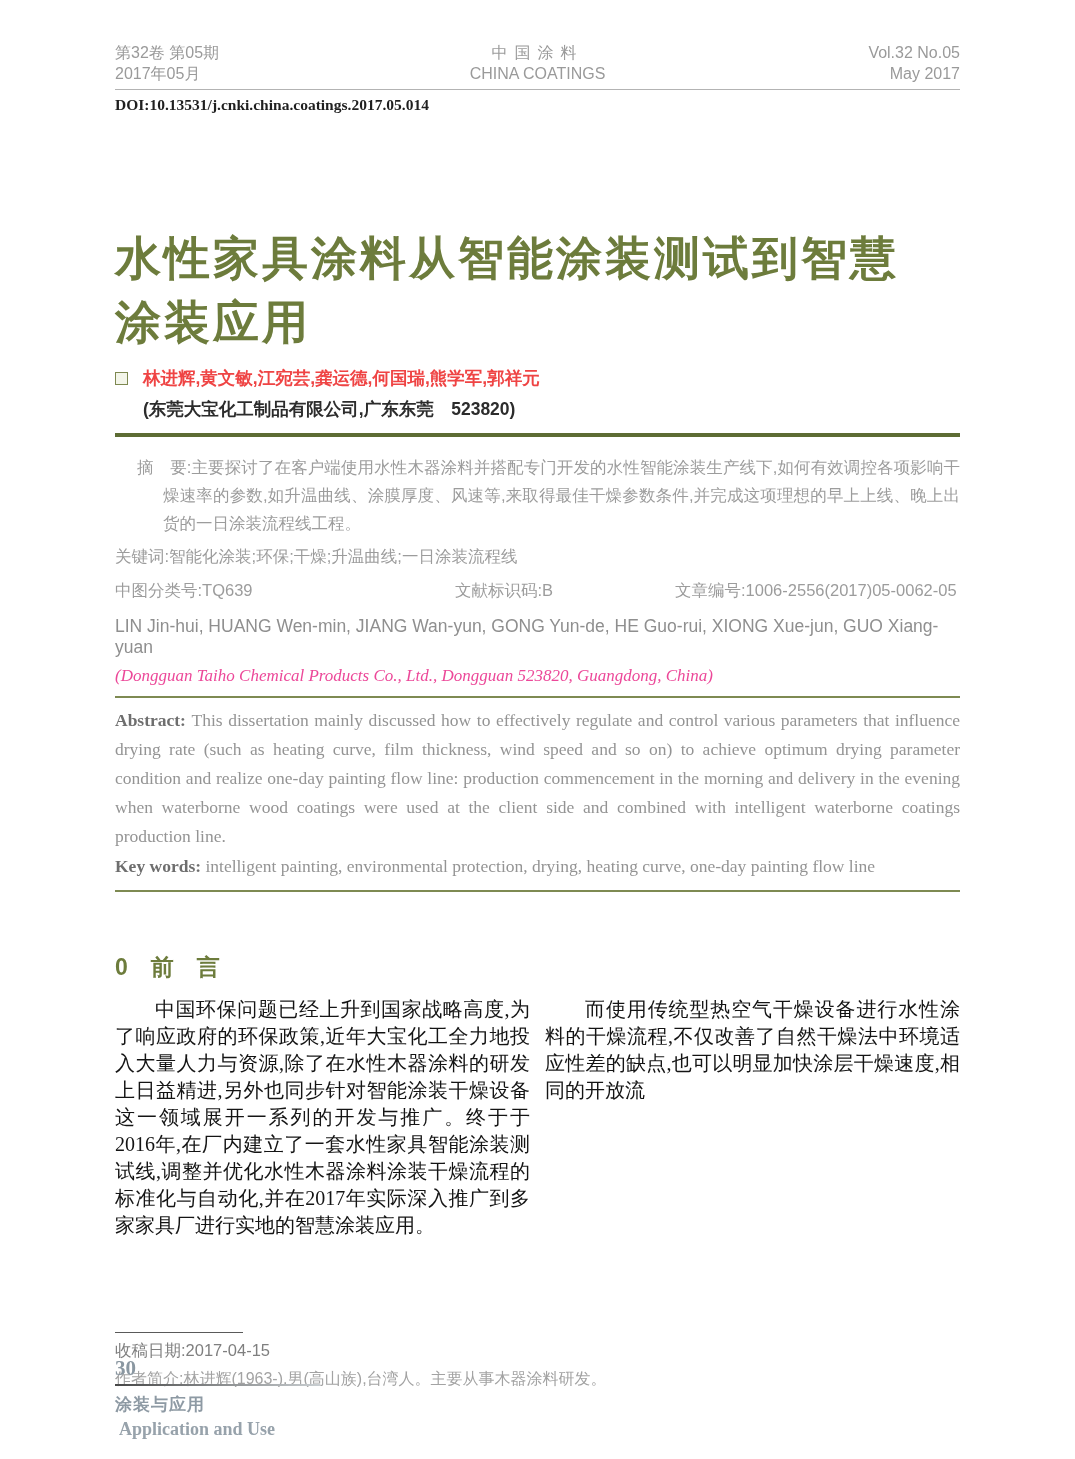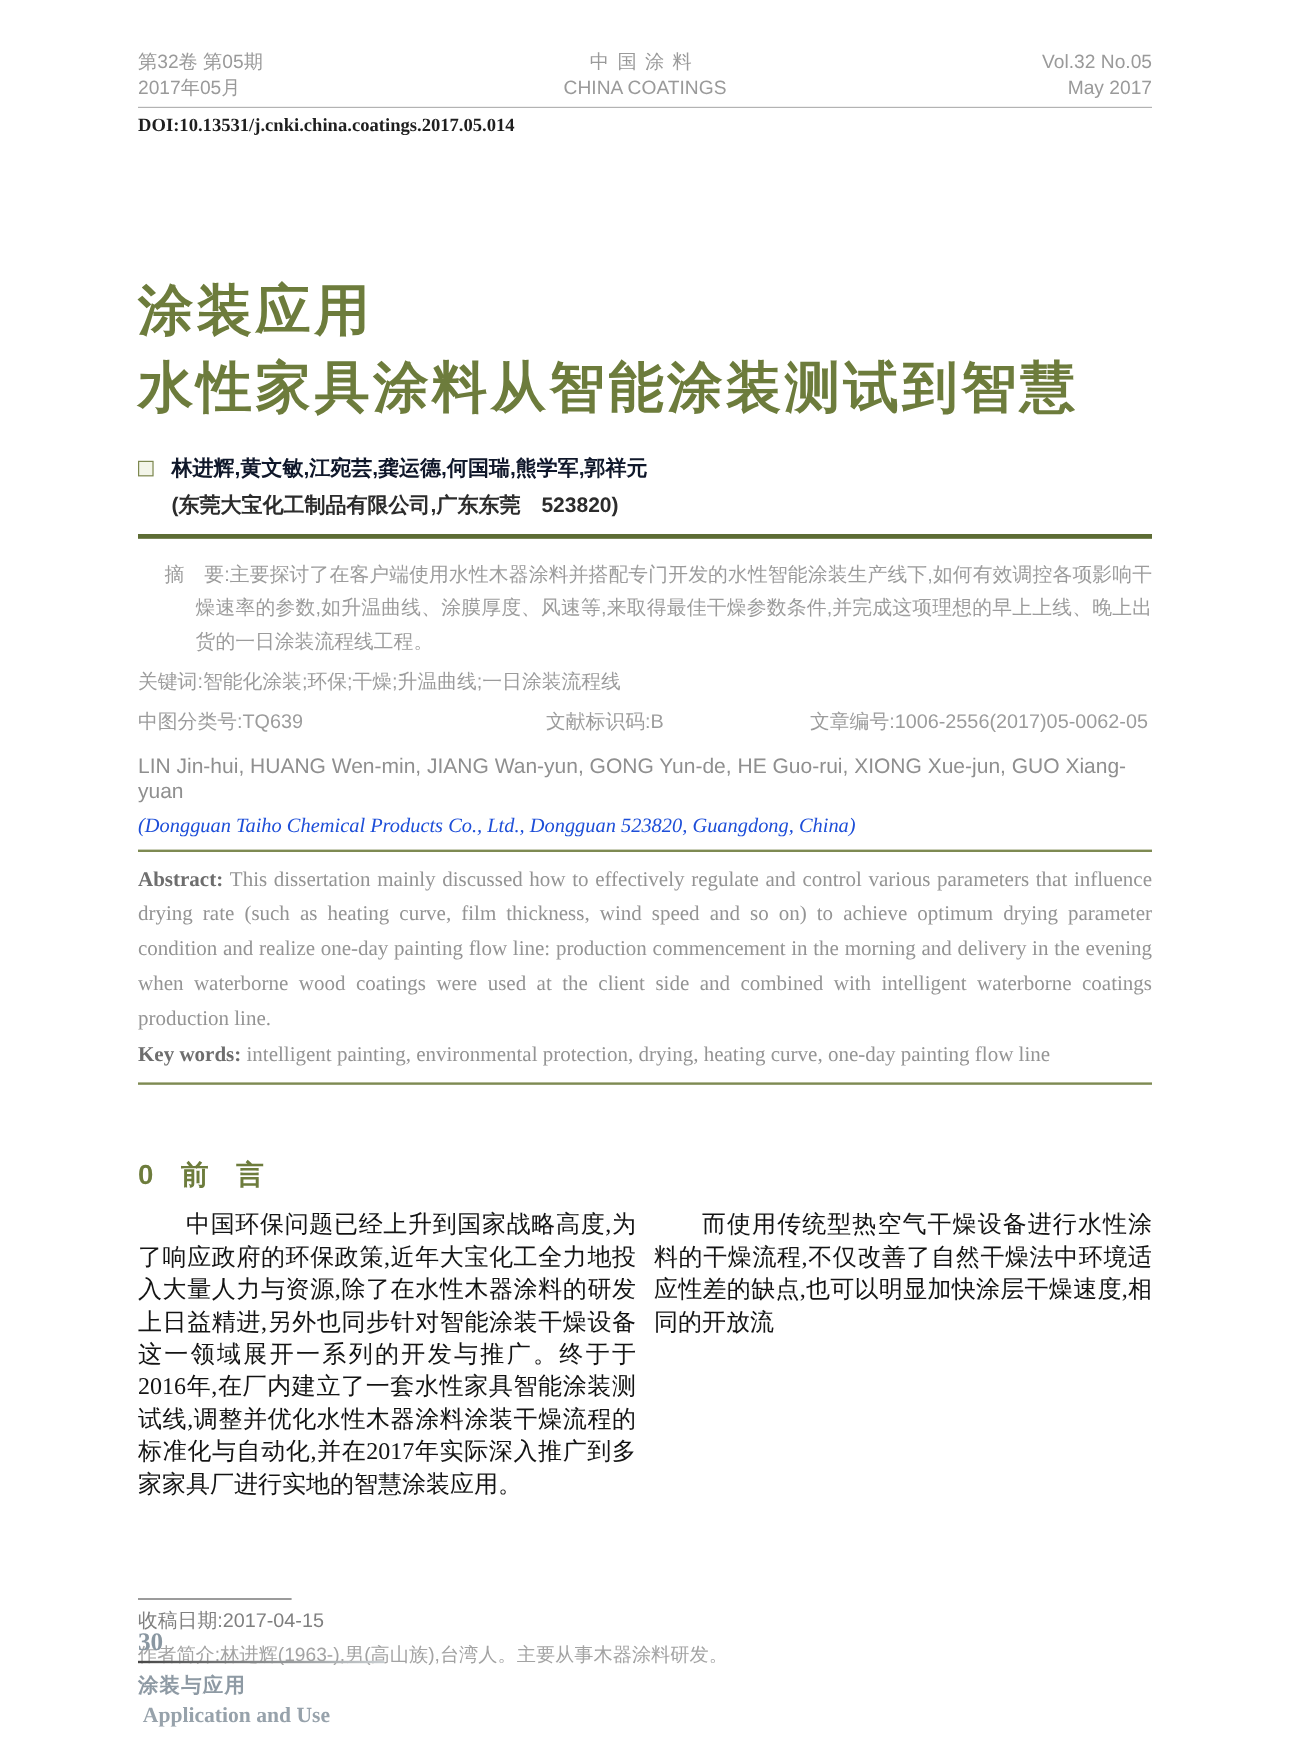--- a/index.html
+++ b/index.html
@@ -16,35 +16,35 @@
   .jh-right { text-align:right; }
   .jh-center { text-align:center; }
   .jh-center .cn { letter-spacing:7px; }
   .header-rule { border:none; border-top:1px solid #b3b3b3; margin-top:5px; }
   .doi { font-family:"Liberation Serif", serif; font-weight:600; color:#1f1f1f; font-size:15.5px; margin-top:6px; }
 
   
   .title-cn { margin-top:112px; color:#6d7c3c; font-size:46px; font-weight:700; letter-spacing:3px; line-height:64px; }
   .title-cn span { display:block; }
 
-  .authors-row { margin-top:24px; display:flex; align-items:center; font-weight:700; color:#0f172a; font-size:17.5px; }
+  .authors-row { margin-top:12px; display:flex; align-items:center; font-weight:700; color:#ef4444; font-size:17.5px; }
   .author-marker { width:13px; height:13px; border:1px solid #7d8850; background:#f3f5e9; margin-right:15px; flex:0 0 auto; }
   .affil-cn { margin-left:28px; margin-top:7px; font-weight:600; color:#2c2c2c; font-size:17.5px; }
   .rule-thick { height:4px; background:#5d6c34; margin-top:12px; }
 
   
   .abs-cn { margin-top:16px; color:#9c9c9c; font-size:16.5px; line-height:28px; padding-left:48px; text-indent:-26px; text-align:justify; }
   .kw-cn { margin-top:5px; color:#9c9c9c; font-size:16.5px; line-height:28px; }
   .class-row { display:grid; grid-template-columns:340px 220px 1fr; margin-top:6px; color:#9c9c9c; font-size:16.5px; line-height:28px; }
 
   
   .title-en { margin-top:92px; color:#6d7c3c; font-size:33px; font-weight:700; line-height:52px; letter-spacing:-0.3px; }
   .title-en span { display:inline-block; transform:scaleX(0.88); transform-origin:left; white-space:nowrap; }
   .authors-en { margin-top:12px; color:#8f8f8f; font-size:17.5px; }
-  .affil-en { margin-top:8px; font-family:"Liberation Serif", serif; font-style:italic; color:#1d4ed8; font-size:17px; }
+  .affil-en { margin-top:8px; font-family:"Liberation Serif", serif; font-style:italic; color:#ec4899; font-size:17px; }
   .rule-thin { height:2px; background:#7e8a52; margin-top:10px; }
   .abs-en { margin-top:8px; font-family:"Liberation Serif", serif; color:#949494; font-size:17.5px; line-height:29px; text-align:justify; }
   .abs-en .label, .kw-en .label { font-weight:700; color:#6e6e6e;text-align:right; }
   .kw-en { margin-top:1px; font-family:"Liberation Serif", serif; color:#949494; font-size:17.5px; line-height:29px; }
   .rule-thin2 { height:2px; background:#7e8a52; margin-top:9px; }
 
   
   .section-heading { margin-top:60px; color:#6d7c3c; font-size:23px; font-weight:700; }
   .columns { display:flex; gap:15px; margin-top:13px; }
   .col { width:415px; }
@@ -80,22 +80,22 @@
       </div>
       <div class="jh-right">
         <div>Vol.32  No.05</div>
         <div>May  2017</div>
       </div>
     </div>
     <hr class="header-rule">
     <div class="doi">DOI:10.13531/j.cnki.china.coatings.2017.05.014</div>
 
     <h1 class="title-cn">
+      <span>水性家具涂料从智能涂装测试到智慧</span>
       <span>涂装应用</span>
-      <span>水性家具涂料从智能涂装测试到智慧</span>
     </h1>
 
     <div class="authors-row">
       <span class="author-marker"></span>
       <span>林进辉,黄文敏,江宛芸,龚运德,何国瑞,熊学军,郭祥元</span>
     </div>
     <div class="affil-cn">(东莞大宝化工制品有限公司,广东东莞　523820)</div>
     <div class="rule-thick"></div>
 
     <p class="abs-cn"><span>摘　要:</span><span>主要探讨了在客户端使用水性木器涂料并搭配专门开发的水性智能涂装生产线下,如何有效调控各项影响干燥速率的参数,如升温曲线、涂膜厚度、风速等,来取得最佳干燥参数条件,并完成这项理想的早上上线、晚上出货的一日涂装流程线工程。</span></p>

